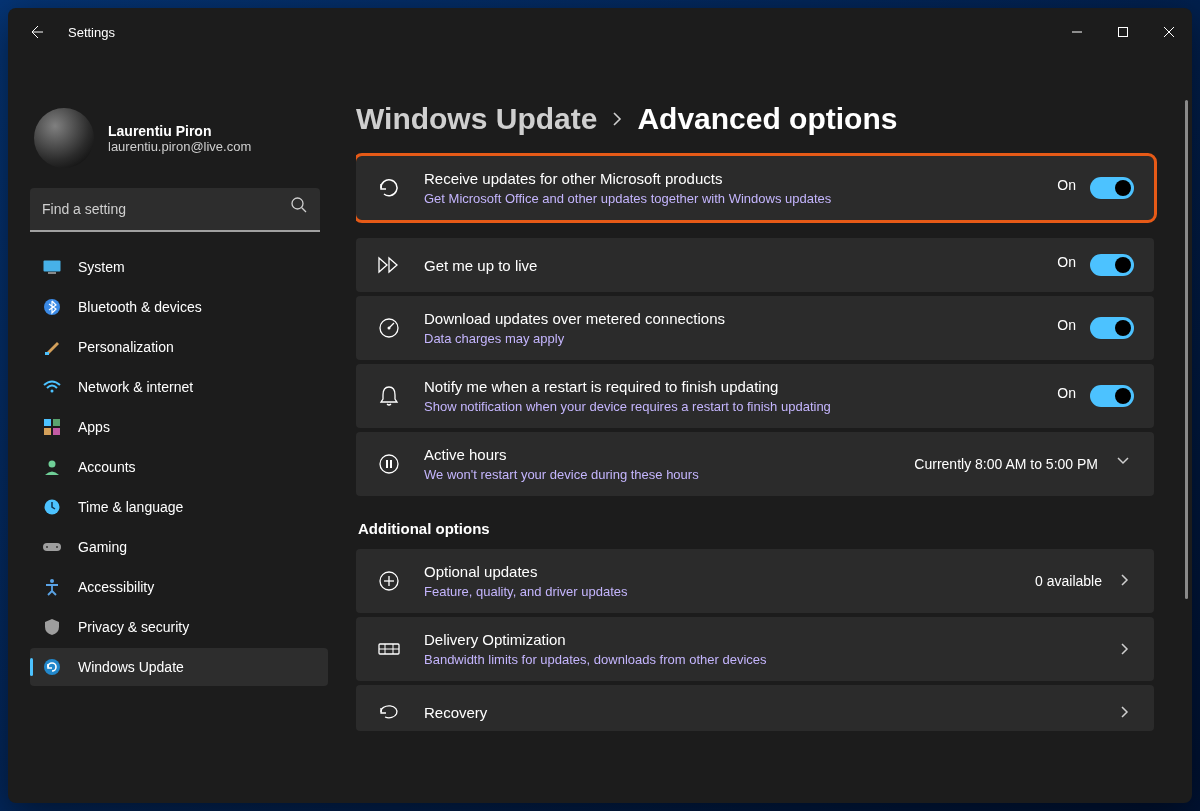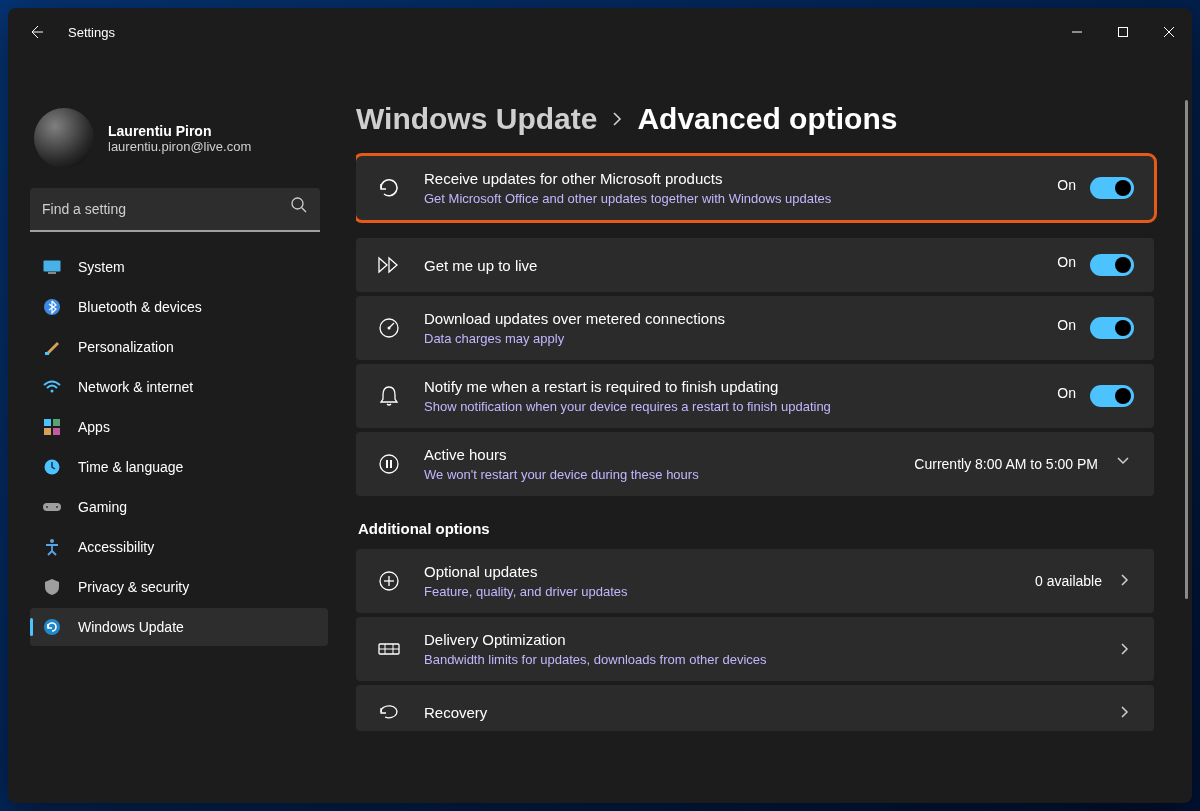--- a/index.html
+++ b/index.html
@@ -191,20 +191,29 @@
                 <rect x="10" y="1" width="7" height="7" fill="#5aa36e"></rect>
                 <rect x="1" y="10" width="7" height="7" fill="#d4a05a"></rect>
                 <rect x="10" y="10" width="7" height="7" fill="#c25aa3"></rect>
               </svg>
             </span>
           <span>Apps</span>
         </div>
         <div class="nav-item">
           <span class="nav-icon">
               <svg width="18" height="18">
+                <circle cx="9" cy="6" r="3.5" fill="#6fcf97"></circle>
+                <path d="M2 17 Q9 10 16 17 Z" fill="#6fcf97"></path>
+              </svg>
+            </span>
+          <span>Accounts</span>
+        </div>
+        <div class="nav-item">
+          <span class="nav-icon">
+              <svg width="18" height="18">
                 <circle cx="9" cy="9" r="7.5" fill="#4cc2ff"></circle>
                 <path d="M9 4 L9 9 L12 11" stroke="#10324d" stroke-width="1.5" fill="none"></path>
               </svg>
             </span>
           <span>Time &amp; language</span>
         </div>
         <div class="nav-item">
           <span class="nav-icon">
               <svg width="20" height="14">
                 <rect x="1" y="3" width="18" height="8" rx="4" fill="#9e9e9e"></rect>

